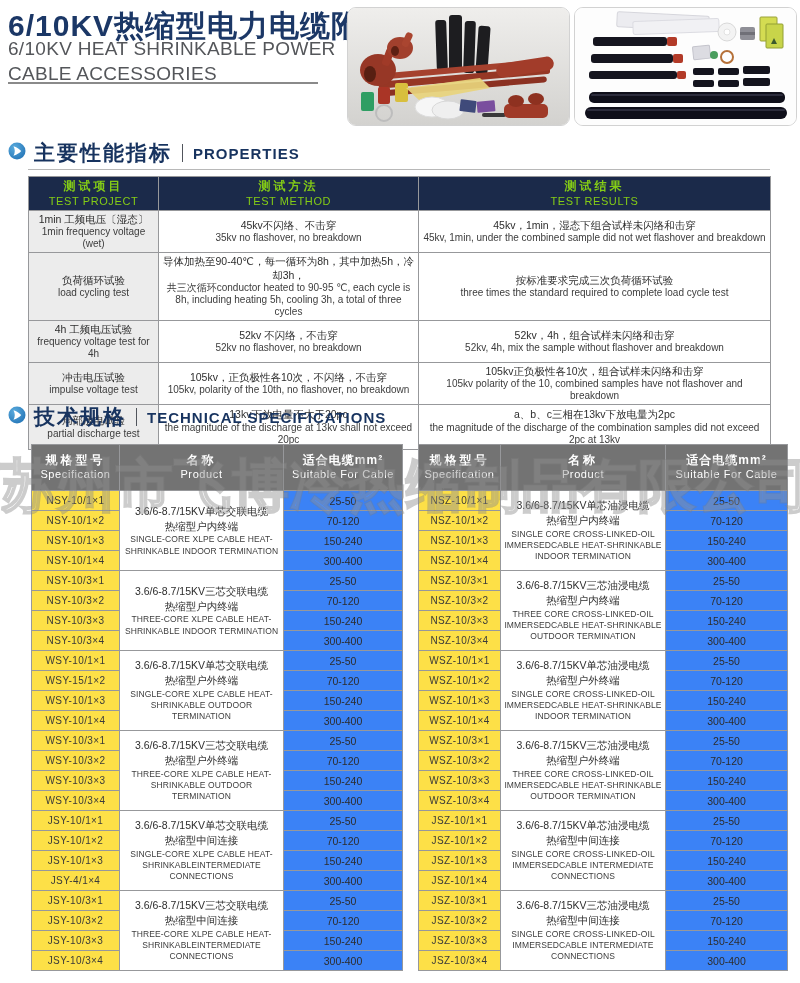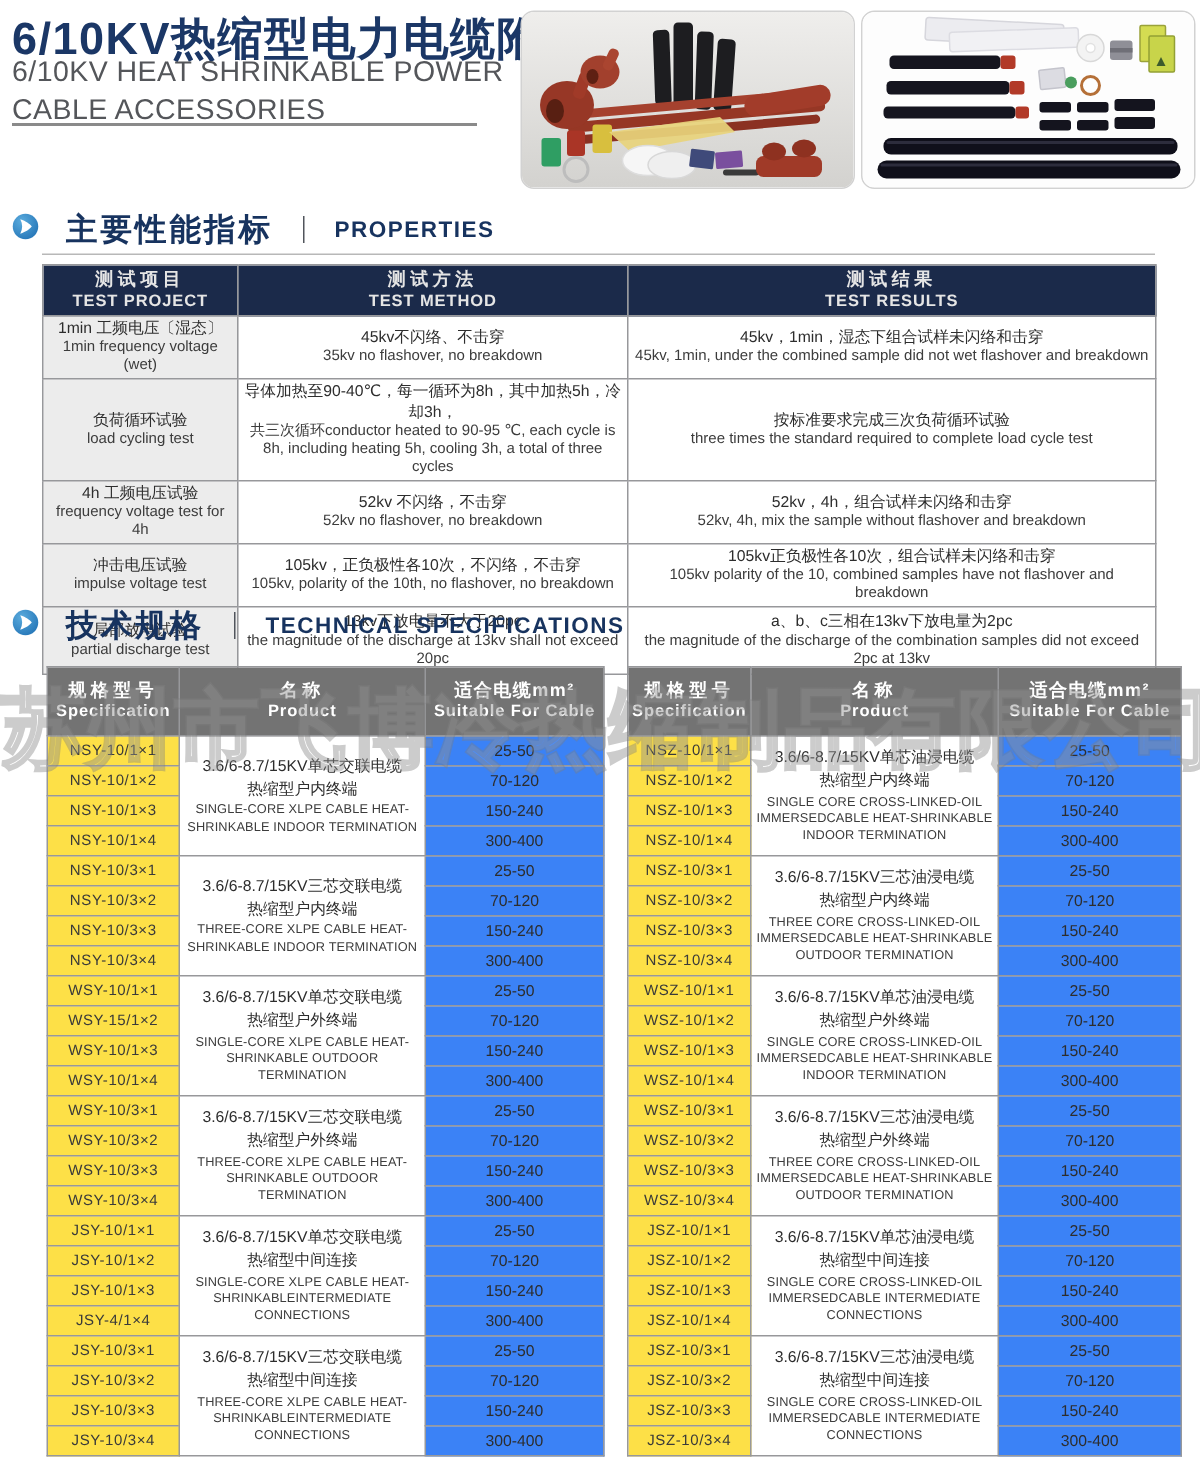--- a/index.html
+++ b/index.html
@@ -10,35 +10,35 @@
   
   .title-cn { position:absolute; left:8px; top:6px; font-size:30px; font-weight:bold;
               color:#1b3766; letter-spacing:1px; white-space:nowrap; }
   .title-en { position:absolute; left:8px; top:36px; font-size:19px; color:#54565a;
               line-height:25px; letter-spacing:0.3px; }
   .title-rule { position:absolute; left:8px; top:82px; width:310px; height:2px; background:#8a8a8a; }
   .photo-card { position:absolute; top:7px; width:221px; height:117px; border:1px solid #d2d2d2;
                 border-radius:9px; overflow:hidden; background:#fff; }
   #photo1 { left:347px; } #photo2 { left:574px; }
   
-  .section { position:absolute; left:8px; display:flex; align-items:center; gap:18px; }
+  .section { position:absolute; left:8px; display:flex; align-items:center; gap:8px; }
   #sec1 { top:139px; } #sec2 { top:403px; }
   .sec-cn { font-size:21px; font-weight:bold; color:#17335f; letter-spacing:2px; white-space:nowrap; }
   .sec-sep { width:1px; height:18px; background:#51555c; margin:0 2px; }
   .sec-en { font-size:15px; font-weight:bold; color:#17335f; letter-spacing:1px; white-space:nowrap; }
   .divider1 { position:absolute; left:28px; top:169px; width:742px; height:1px; background:#b8b8b8; }
   
   .props-wrap { position:absolute; left:28px; top:176px; }
   table { border-collapse:collapse; table-layout:fixed; }
   .props-table { width:742px; }
   .props-table th, .props-table td { border:1px solid #97989b; padding:2px 4px; text-align:center; vertical-align:middle; }
   .props-table thead tr { height:32px; }
-  .props-table thead th { background:#1b2a4a; color:#e5e5e5; }
+  .props-table thead th { background:#1b2a4a; color:#84cc16; }
   .hdr-cn { font-size:12px; font-weight:bold; letter-spacing:3px; line-height:1.3; }
-  .hdr-en { font-size:11px; font-weight:bold; letter-spacing:0.6px; line-height:1.25; }
+  .hdr-en { font-size:11px; font-weight:normal; letter-spacing:0.6px; line-height:1.25; }
   .props-table td .cn { font-size:10.5px; color:#2d2d2d; line-height:1.25; }
   .props-table td .en { font-size:10px; color:#3c3c3c; line-height:1.2; }
   .pcell-project { background:#ececec; }
   .prow-0 { height:31px; } .prow-1 { height:50px; } .prow-2 { height:34px; }
   .prow-3 { height:31px; } .prow-4 { height:45px; }
   
   .spec-wrap { position:absolute; top:444px; }
   #specL { left:31px; } #specR { left:418px; }
   .spec-table th, .spec-table td { border:1px solid #97989b; padding:0 2px; text-align:center; vertical-align:middle; }
   .spec-table thead tr { height:46px; }

